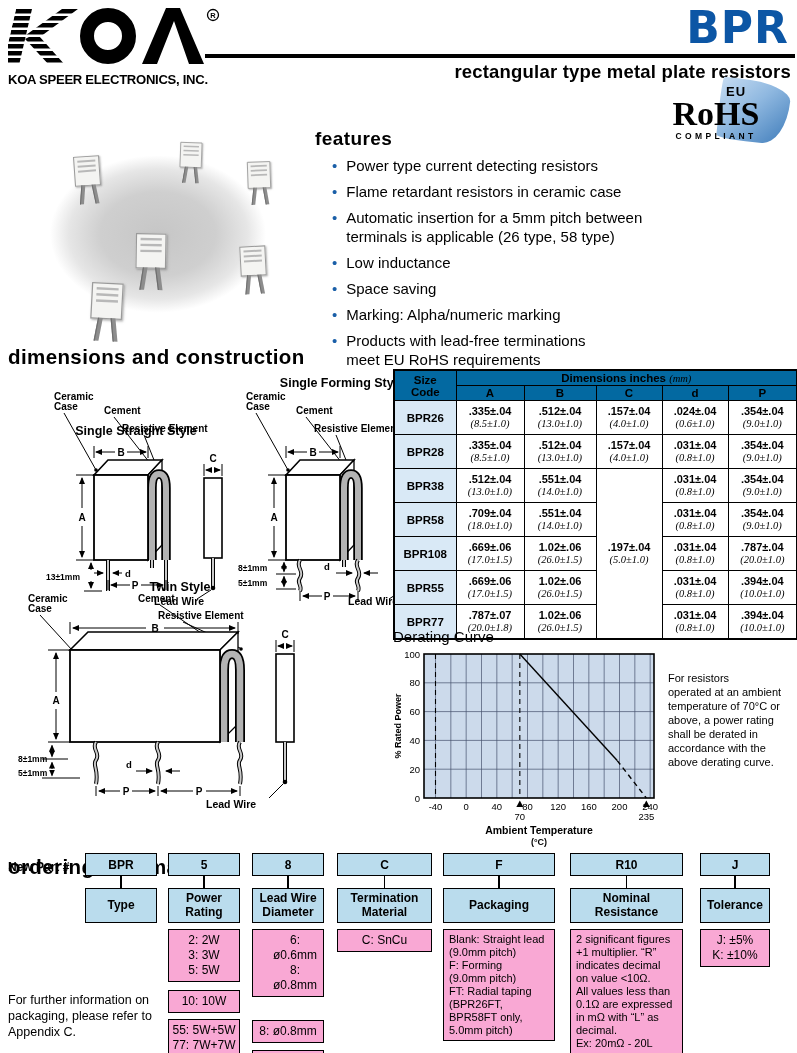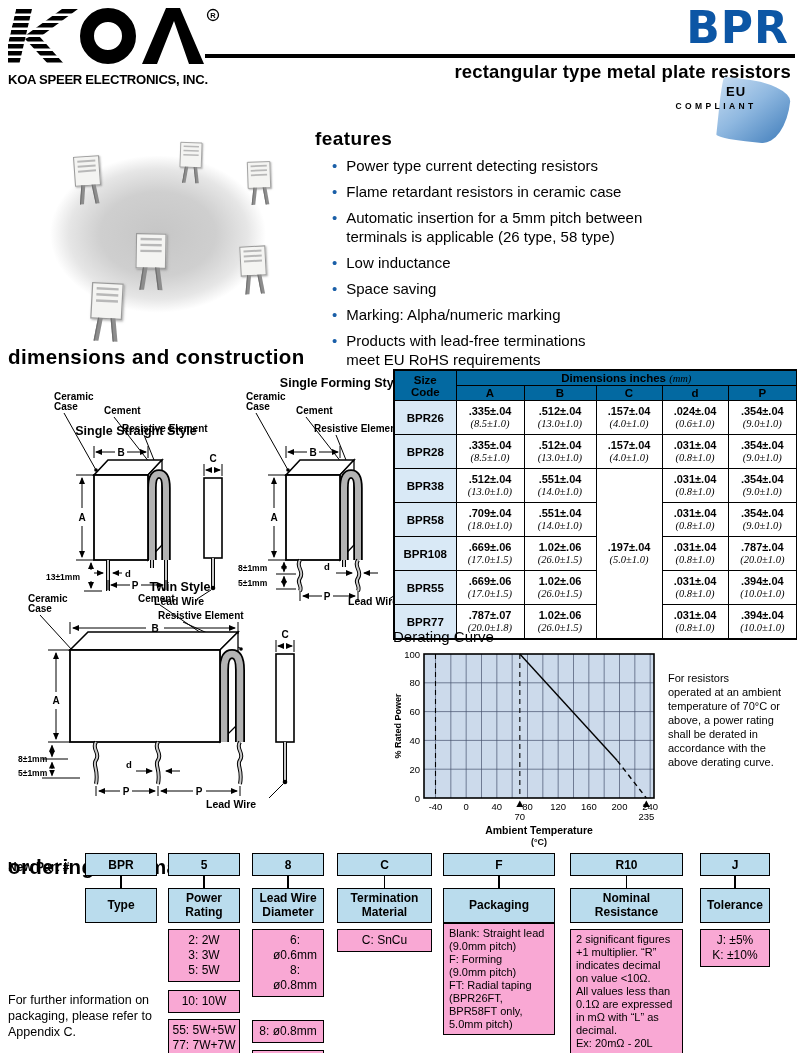--- a/index.html
+++ b/index.html
@@ -114,20 +114,21 @@
     <div class="company-name">KOA SPEER ELECTRONICS, INC.</div>
   </div>
 
   <div class="bpr-code">BPR</div>
   <div class="top-rule"></div>
   <div class="subtitle">rectangular type metal plate resistors</div>
 
   <div class="rohs">
     <div class="rohs-leaf"></div>
     <div class="rohs-eu">EU</div>
+    <div class="rohs-name">RoHS</div>
     <div class="rohs-compliant">COMPLIANT</div>
   </div>
 
   <div class="photo" id="photo">
       <div class="resistor" style="left: 66px; top: 36px; transform: rotate(-4deg) scale(1);">
         <div class="res-body">
           <div class="res-mark"></div>
           <div class="res-mark"></div>
           <div class="res-mark"></div>
         </div>
@@ -714,21 +715,21 @@
         <div class="ord-conn"></div>
         <div class="ord-label">Termination Material</div>
         <div class="ord-val" style="margin-top: 6px;">
           <div>C: SnCu</div>
         </div>
       </div>
       <div class="ord-col" style="left: 443px; width: 112px;">
         <div class="ord-code">F</div>
         <div class="ord-conn"></div>
         <div class="ord-label">Packaging</div>
-        <div class="ord-val left" style="">
+        <div class="ord-val left" style="margin-top: 6px;">
           <div>Blank: Straight lead</div>
           <div>(9.0mm pitch)</div>
           <div>F: Forming</div>
           <div>(9.0mm pitch)</div>
           <div>FT: Radial taping</div>
           <div>(BPR26FT,</div>
           <div>BPR58FT only,</div>
           <div>5.0mm pitch)</div>
         </div>
       </div>

